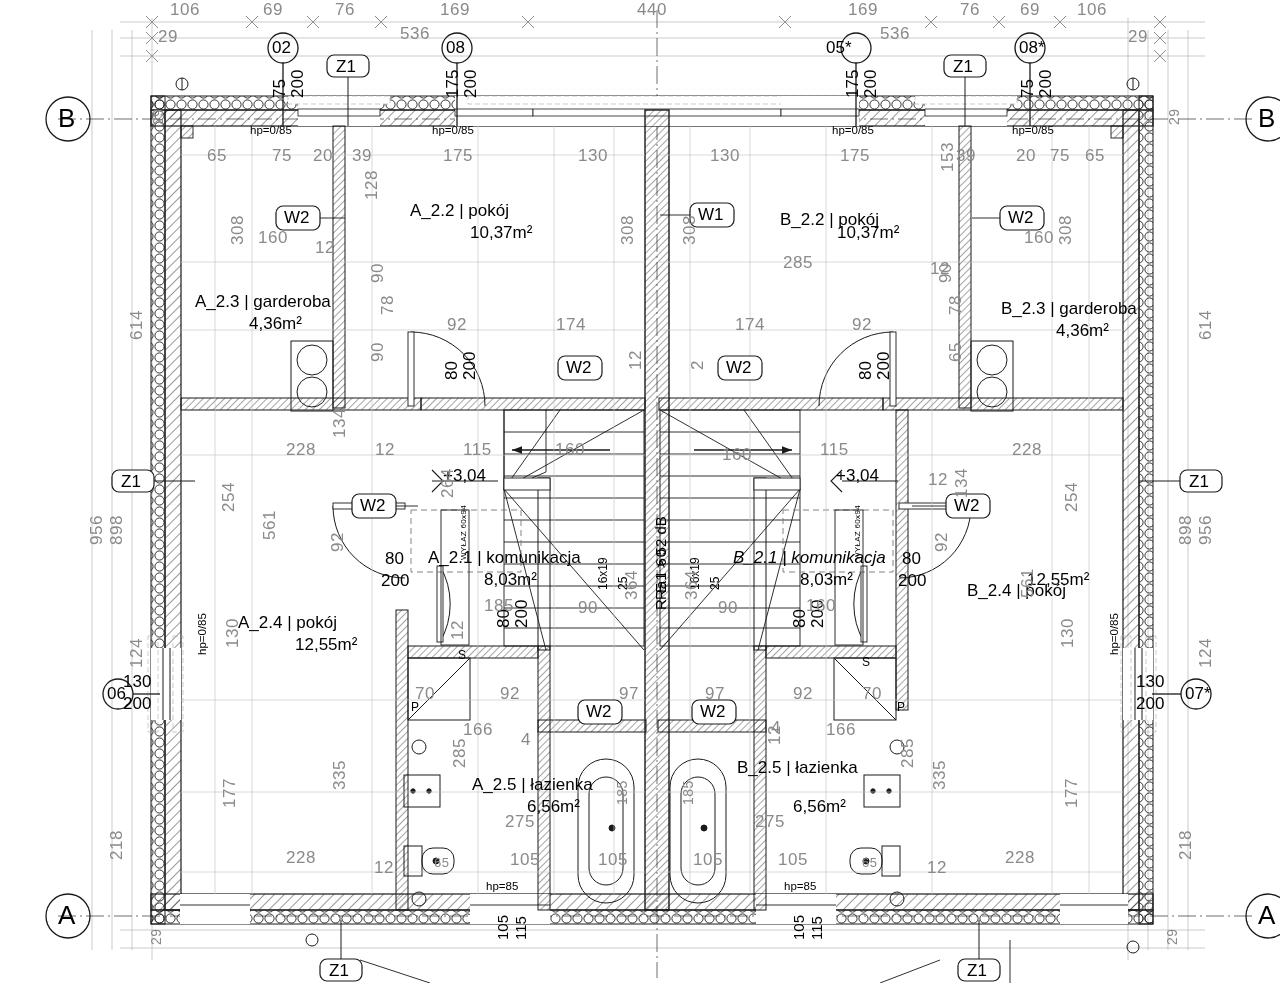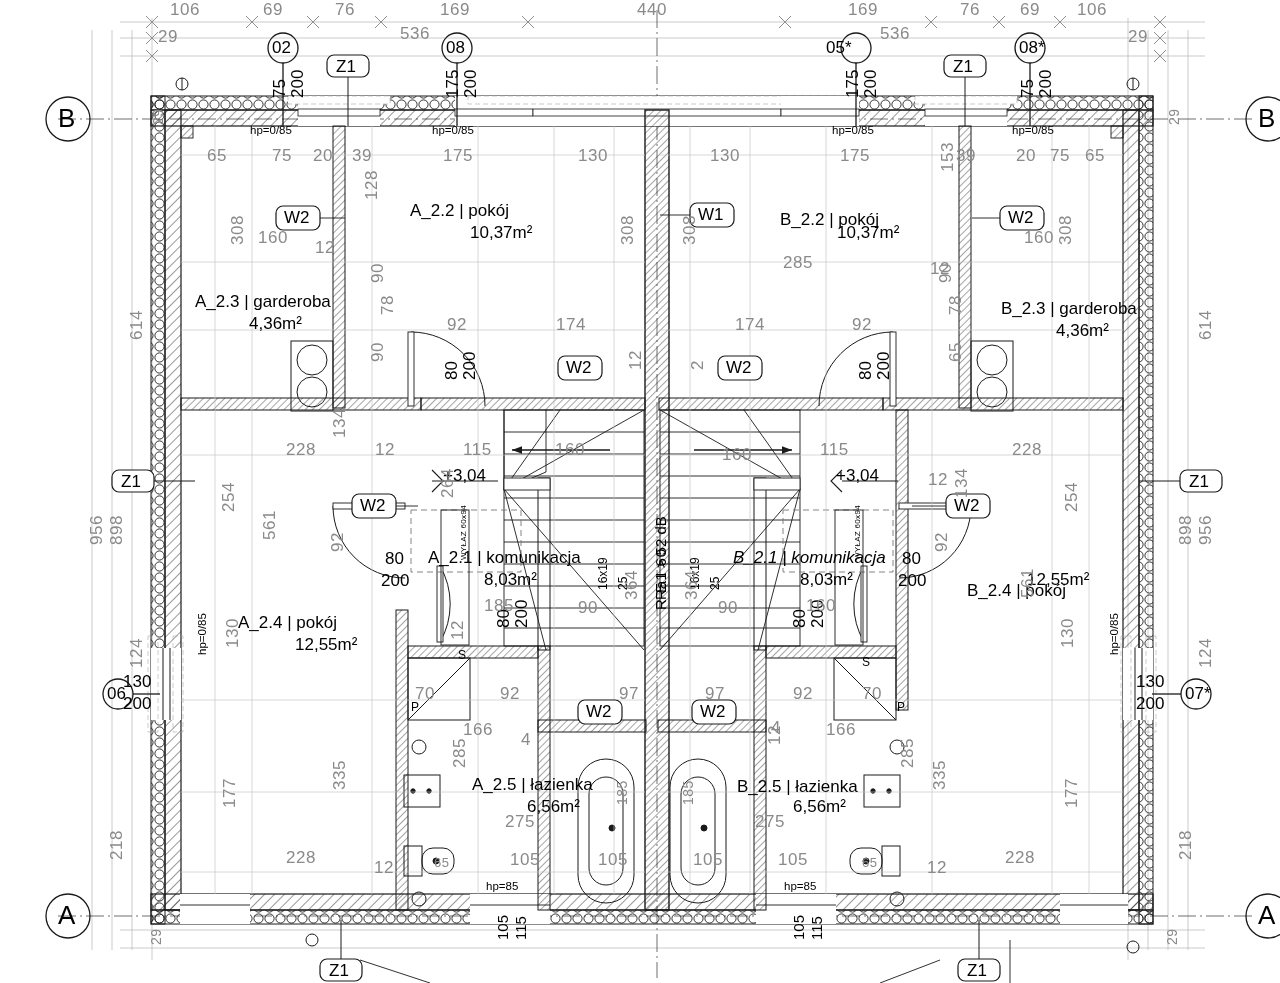--- a/index.html
+++ b/index.html
@@ -544,21 +544,21 @@
 <div class="ov room" style="left:967px;top:581px;">
   <span>B_2.4</span>&nbsp;|&nbsp;<span>pokój</span>
 </div>
 <div class="ov room" style="left:1027px;top:570px;">12,55m²</div>
 
 <div class="ov room" style="left:472px;top:775px;">
   <span>A_2.5</span>&nbsp;|&nbsp;<span>łazienka</span>
 </div>
 <div class="ov room" style="left:527px;top:797px;">6,56m²</div>
 
-<div class="ov room" style="left:737px;top:777px;">
+<div class="ov room" style="left:737px;top:758px;">
   <span>B_2.5</span>&nbsp;|&nbsp;<span>łazienka</span>
 </div>
 <div class="ov room" style="left:793px;top:797px;">6,56m²</div>
 
 <div class="ov blk" style="left:443px;top:466px;">+3,04</div>
 <div class="ov blk" style="left:836px;top:466px;">+3,04</div>
 
 <div class="ov blkv" style="left:652px;top:600px;transform:rotate(-90deg);font-size:15px;">Ra1 &gt; 52 dB</div>
 <div class="ov blkv" style="left:652px;top:610px;transform:rotate(-90deg);font-size:15px;letter-spacing:1px;">R E I 60</div>
 

